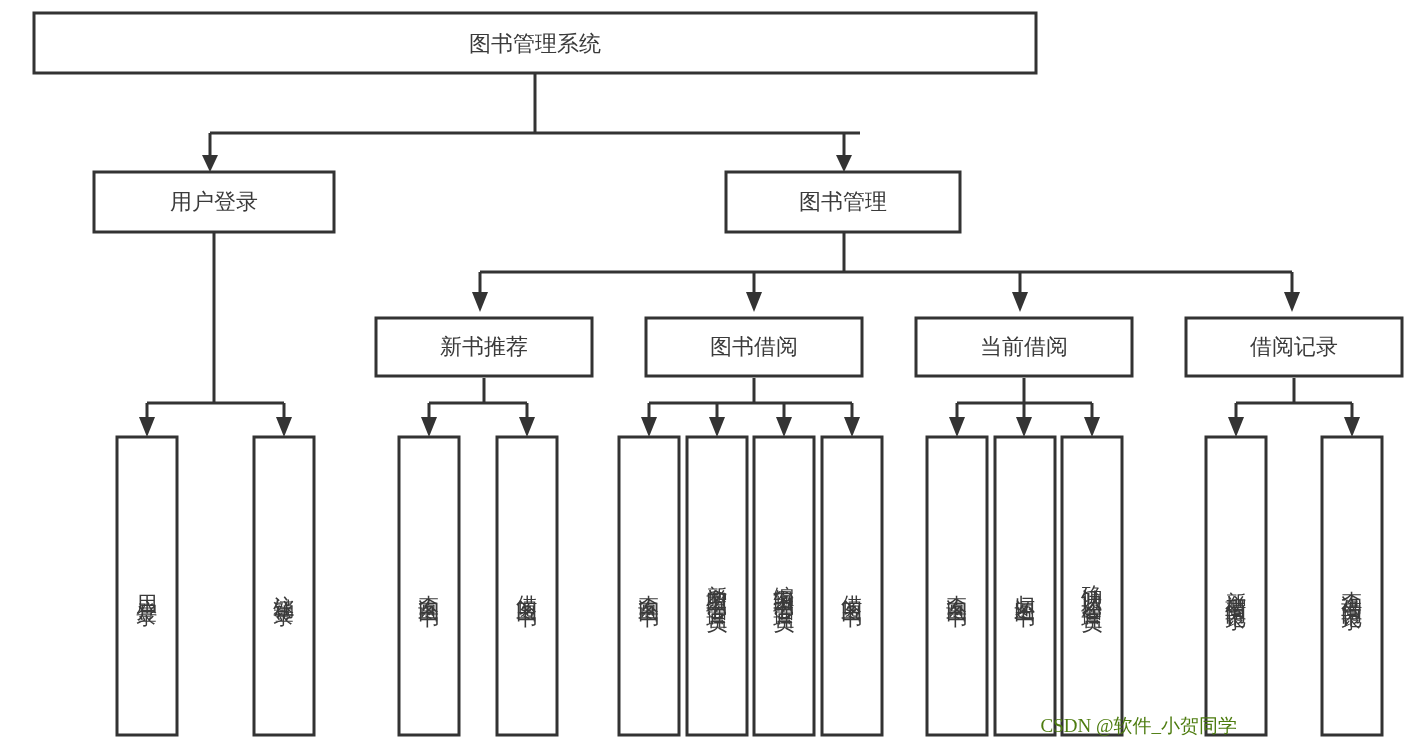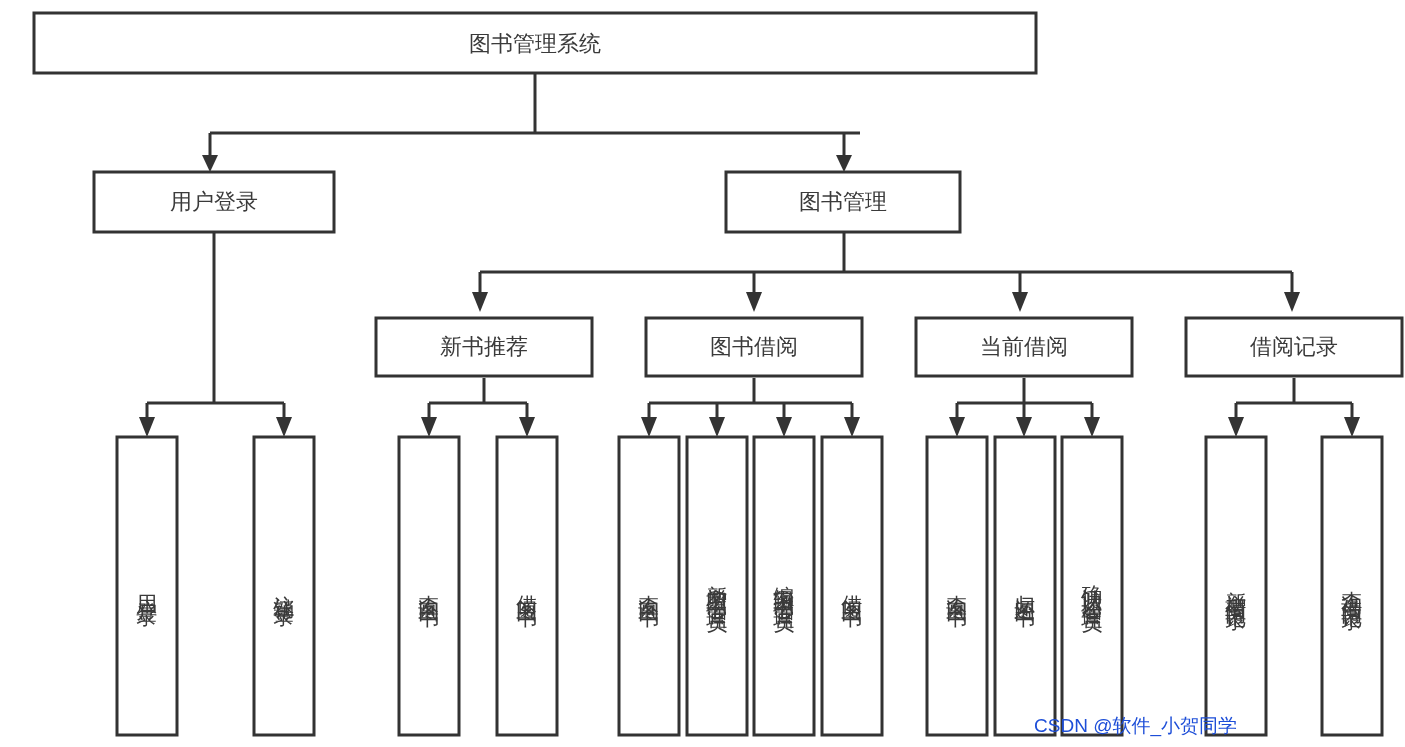--- a/index.html
+++ b/index.html
@@ -65,23 +65,23 @@
     line-height: 1.32;
     letter-spacing: 4px;
     color: #3a3a3a;
     white-space: nowrap;
     text-align: center;
   }
   .watermark {
     position: absolute;
     right: 14px;
     bottom: 8px;
-    font-family: Liberation Sans, sans-serif;
+    font-family: Liberation Serif, serif;
     font-size: 19px;
-    color: #1d4ed8;
+    color: #4d7c0f;
     white-space: nowrap;
     user-select: none;
   }
 </style>
 </head>
 <body>
 
 <div id="diagram-root">
   <svg class="flow" viewBox="0 0 1405 747" xmlns="http://www.w3.org/2000/svg">
 

